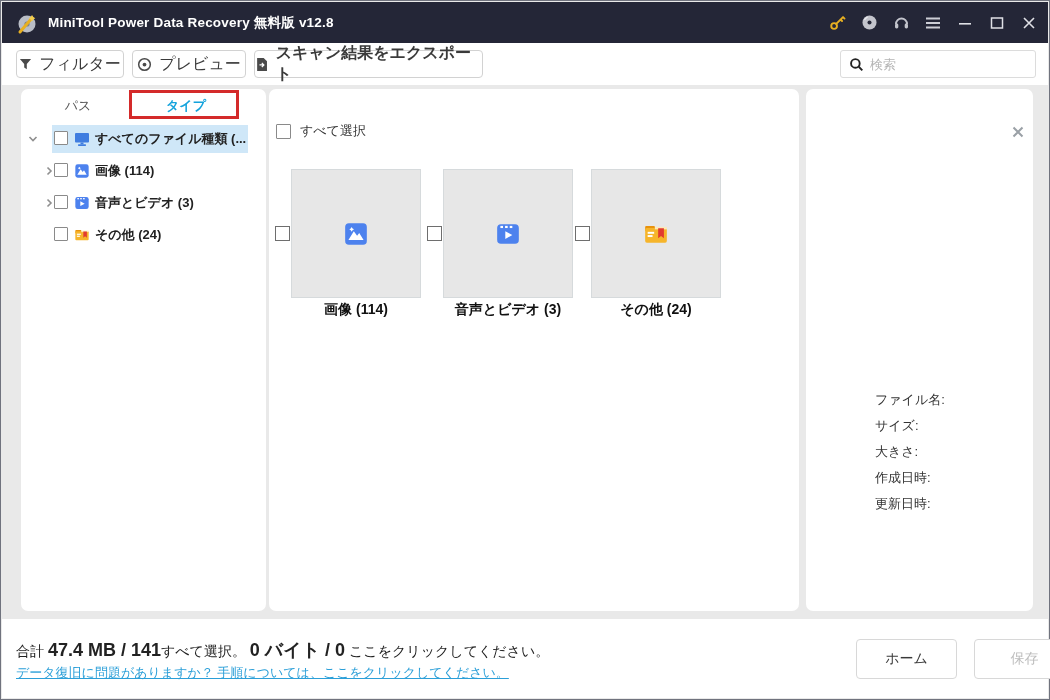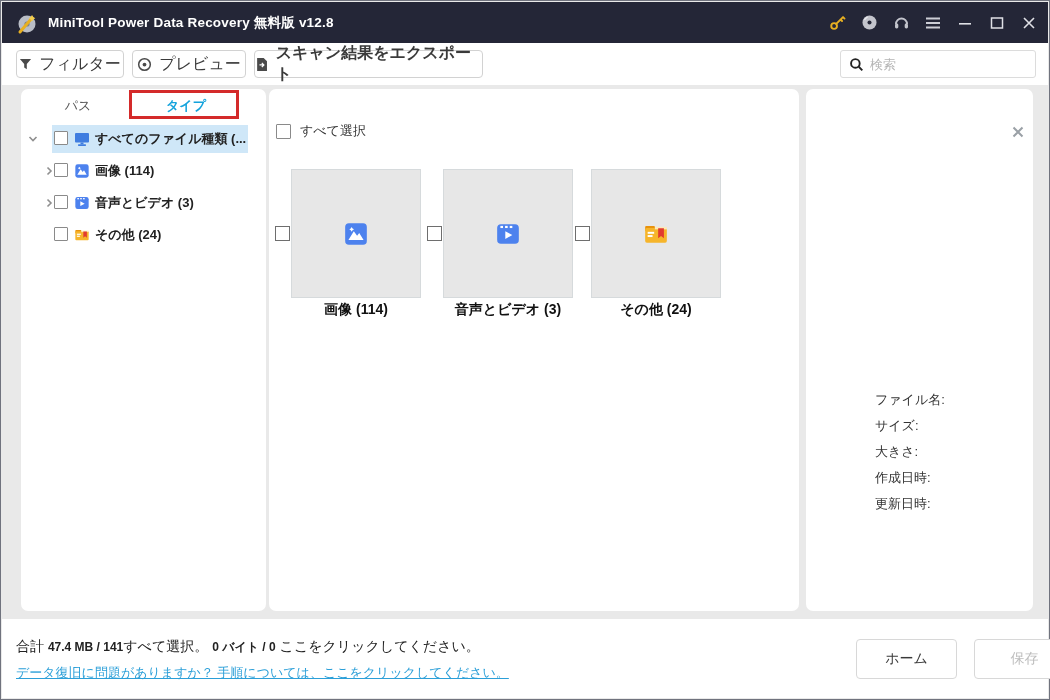--- a/index.html
+++ b/index.html
@@ -53,21 +53,21 @@
   .tile-lb { position:absolute; top:212px; width:130px; text-align:center; font-size:14px; font-weight:bold; color:#111; }
 
   
   .close-x { position:absolute; right:8px; top:36px; width:14px; height:14px; cursor:pointer; }
   .detail-list { position:absolute; left:69px; top:298px; }
   .detail-list div { font-size:13px; color:#333; height:26px; line-height:26px; white-space:nowrap; }
 
   
   .footer { position:absolute; left:1px; right:1px; top:618px; bottom:1px; background:#ffffff; }
   .status { position:absolute; left:14px; top:19px; font-size:14px; color:#222; white-space:nowrap; }
-  .status b { font-size:12px; }
+  .status b { font-size:18px; }
   .help-link { position:absolute; left:14px; top:45px; font-size:13px; color:#2b9fd8; text-decoration:underline; cursor:pointer; white-space:nowrap; }
   .foot-btn { position:absolute; top:20px; width:101px; height:40px; background:#fff; border:1px solid #d8d8d8; border-radius:4px; font-size:14px; display:flex; align-items:center; justify-content:center; cursor:pointer;margin-left:40px; }
   .btn-home { left:814px; color:#3a3a3a; }
   .btn-save { left:932px; color:#bcbcbc; }
 </style>
 </head>
 <body>
 
 <div class="window">
 

